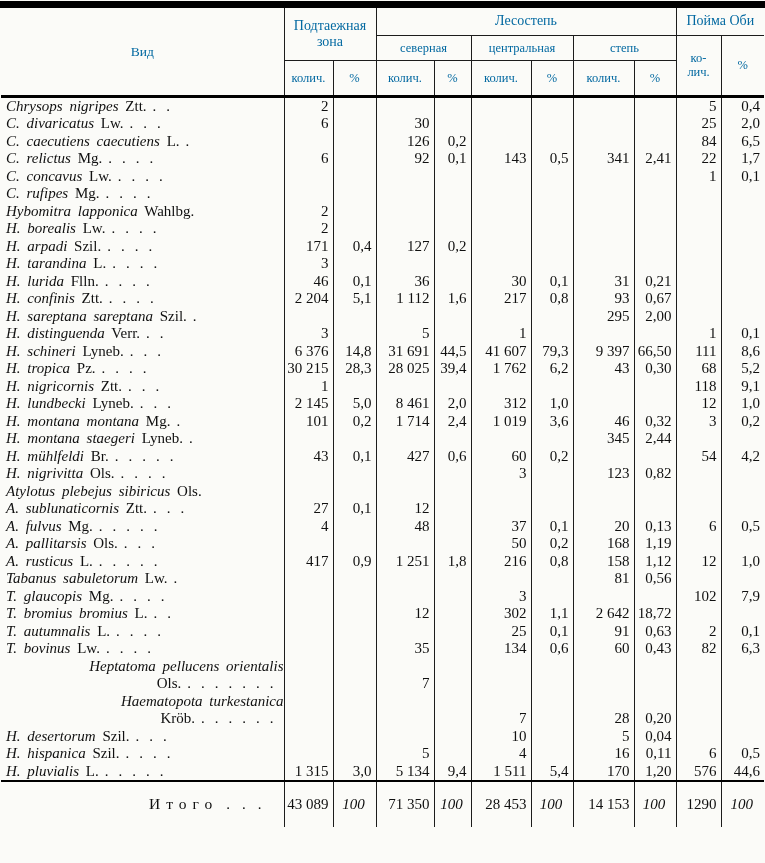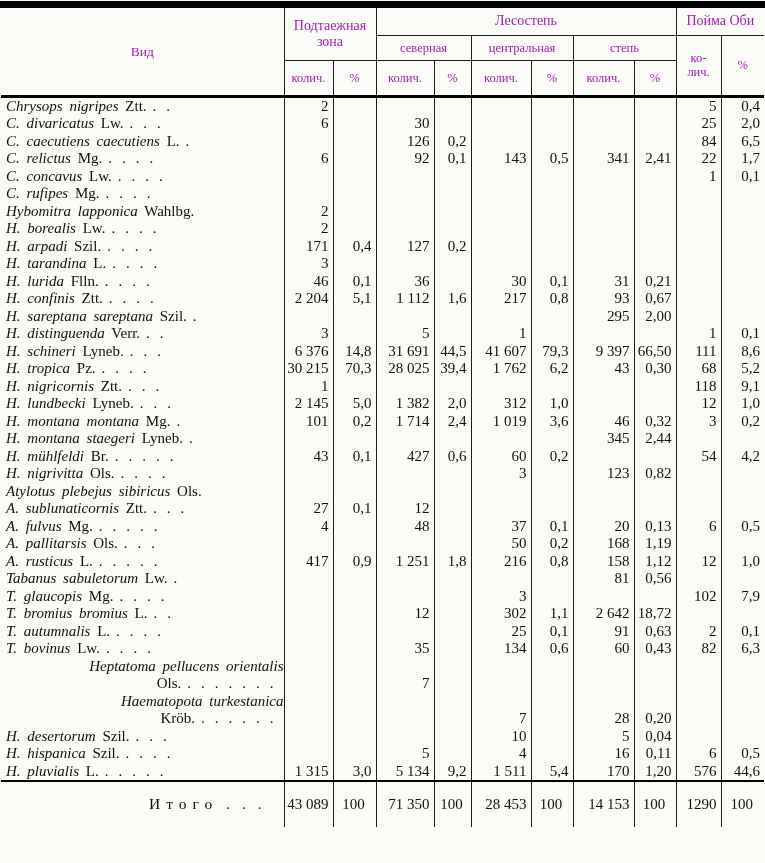--- a/index.html
+++ b/index.html
@@ -23,21 +23,21 @@
   th, td { padding: 0; font-weight: normal; }
   thead { border-bottom: 3px solid #000; }
   thead tr.r1 { height: 27px; }
   thead tr.r2 { height: 25px; margin-top: 36px; }
   thead tr.r3 { height: 36px; }
   thead th {
     font-size: 13.5px;
     line-height: 1.12;
     text-align: center;
     vertical-align: middle;
-    color: #a21caf;
+    color: #0369a1;
   }
   thead th.grp { font-size: 14px; }
   thead th.lbl { font-size: 12.5px; }
   .bl { border-left: 1px solid #1c1c1c; }
   .bb { border-bottom: 1px solid #1c1c1c; }
   .wrap2 { white-space: pre-line; }
   tbody td { vertical-align: bottom; }
   tbody tr { height: 17.5px; }
   tbody tr.two-line { height: 35px; }
   td.species {
@@ -59,21 +59,21 @@
     padding-right: 4px;
     white-space: nowrap;
     overflow: hidden;
   }
   tfoot tr { border-top: 2px solid #000; height: 46px; margin-top: 8px; }
   tfoot td { vertical-align: middle; }
   tfoot td.species { text-align: right; padding-right: 10px; }
   .itogo { letter-spacing: 6px; font-size: 15.5px; }
   tfoot .dots { letter-spacing: 12px; margin-left: 8px; }
   tfoot td.num { font-size: 15px; }
-  tfoot td.pct { text-align: center; padding-right: 2px; }
+  tfoot td.pct { text-align: center; padding-right: 2px; font-style: italic; }
 </style>
 </head>
 <body>
 
 <div class="page">
   <div class="top-rule"></div>
 
   <table>
     <colgroup>
       <col style="width:283px">
@@ -308,21 +308,21 @@
           <td class="num cnt">41 607</td>
           <td class="num pct">79,3</td>
           <td class="num cnt">9 397</td>
           <td class="num pct">66,50</td>
           <td class="num cnt">111</td>
           <td class="num pct">8,6</td>
         </tr>
         <tr>
           <td class="species"><i>H. tropica</i> Pz.<span class="dots">....</span></td>
           <td class="num cnt">30 215</td>
-          <td class="num pct">70,3</td>
+          <td class="num pct">28,3</td>
           <td class="num cnt">28 025</td>
           <td class="num pct">39,4</td>
           <td class="num cnt">1 762</td>
           <td class="num pct">6,2</td>
           <td class="num cnt">43</td>
           <td class="num pct">0,30</td>
           <td class="num cnt">68</td>
           <td class="num pct">5,2</td>
         </tr>
         <tr>
@@ -335,21 +335,21 @@
           <td class="num pct"></td>
           <td class="num cnt"></td>
           <td class="num pct"></td>
           <td class="num cnt">118</td>
           <td class="num pct">9,1</td>
         </tr>
         <tr>
           <td class="species"><i>H. lundbecki</i> Lyneb.<span class="dots">...</span></td>
           <td class="num cnt">2 145</td>
           <td class="num pct">5,0</td>
-          <td class="num cnt">1 382</td>
+          <td class="num cnt">8 461</td>
           <td class="num pct">2,0</td>
           <td class="num cnt">312</td>
           <td class="num pct">1,0</td>
           <td class="num cnt"></td>
           <td class="num pct"></td>
           <td class="num cnt">12</td>
           <td class="num pct">1,0</td>
         </tr>
         <tr>
           <td class="species"><i>H. montana montana</i> Mg.<span class="dots">.</span></td>
@@ -589,21 +589,21 @@
           <td class="num cnt">16</td>
           <td class="num pct">0,11</td>
           <td class="num cnt">6</td>
           <td class="num pct">0,5</td>
         </tr>
         <tr>
           <td class="species"><i>H. pluvialis</i> L.<span class="dots">.....</span></td>
           <td class="num cnt">1 315</td>
           <td class="num pct">3,0</td>
           <td class="num cnt">5 134</td>
-          <td class="num pct">9,2</td>
+          <td class="num pct">9,4</td>
           <td class="num cnt">1 511</td>
           <td class="num pct">5,4</td>
           <td class="num cnt">170</td>
           <td class="num pct">1,20</td>
           <td class="num cnt">576</td>
           <td class="num pct">44,6</td>
         </tr>
       </tbody>
 
     <tfoot>

